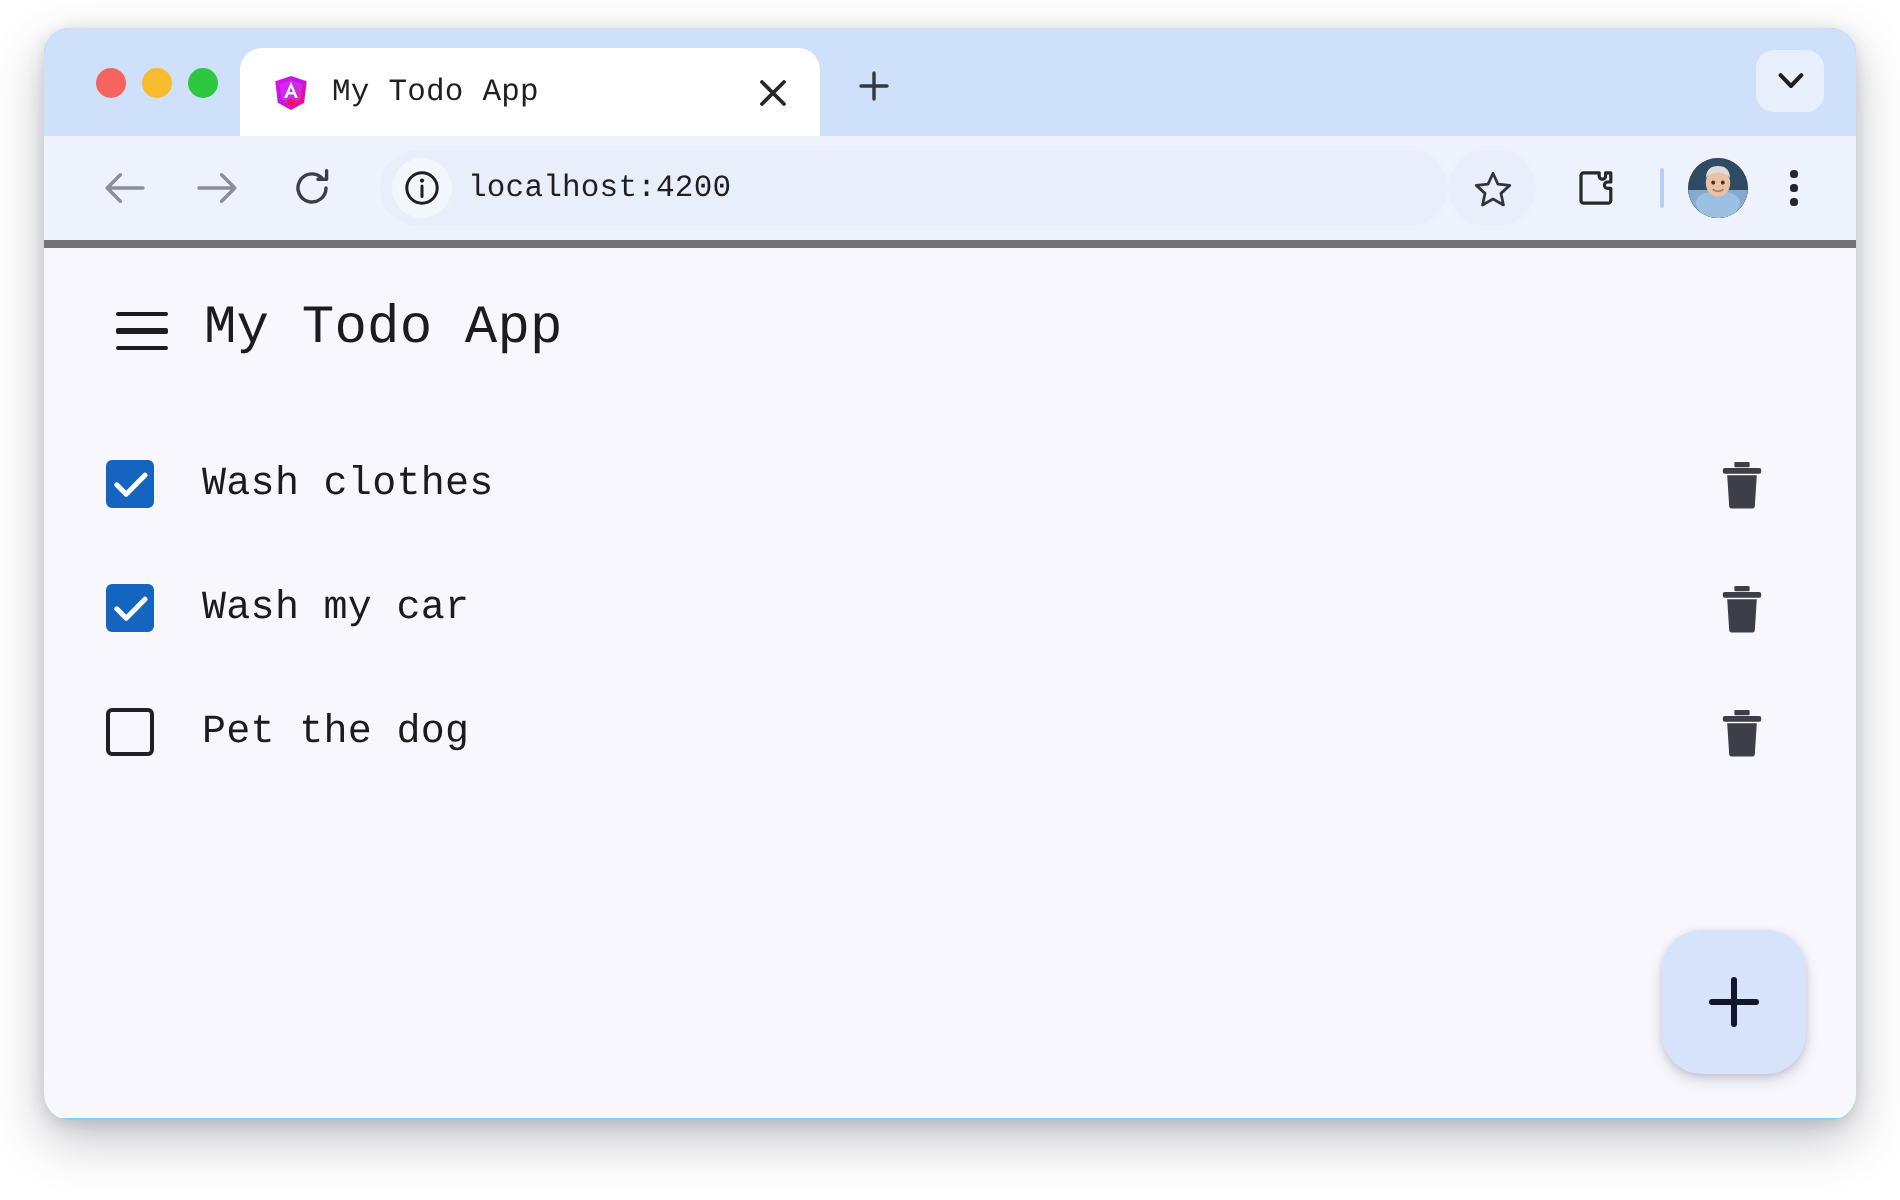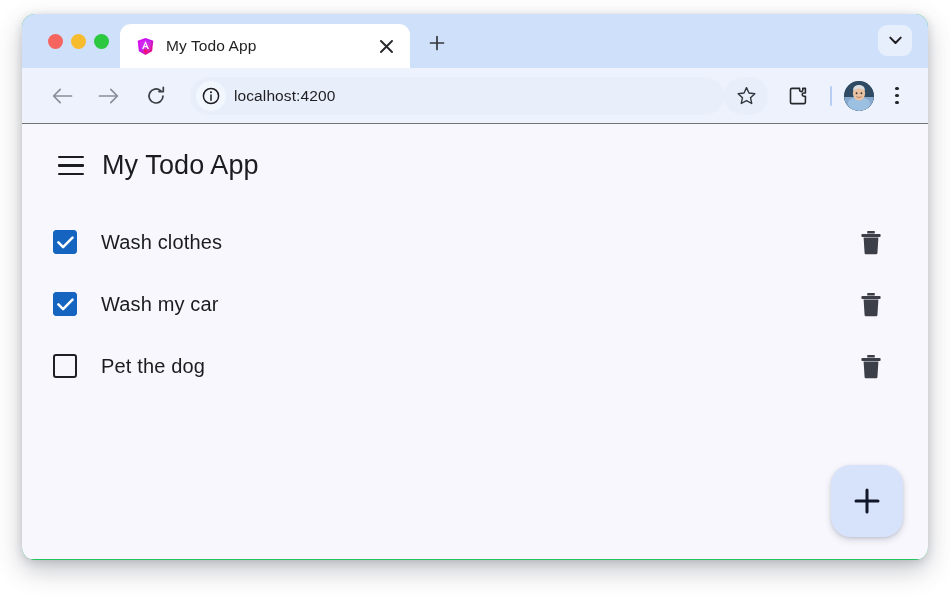--- a/index.html
+++ b/index.html
@@ -20,24 +20,25 @@
   }
 
   
   .browser-window {
     position: absolute;
     left: 22px;
     top: 14px;
     width: 906px;
     height: 546px;
     border-radius: 13px;
-    background: #22c55e;
+    background: #7dd3fc;
     box-shadow: 0 10px 26px rgba(60, 64, 80, 0.30),
                 0 2px 8px rgba(60, 64, 80, 0.18);
     overflow: hidden;
+    font-family: Liberation Mono, monospace;
   }
 
   
   .tab-strip {
     position: relative;
     height: 54px;
     background: #cfe0fb;
     display: flex;
     align-items: flex-end;
   }
@@ -117,21 +118,21 @@
   }
 
   
   .toolbar {
     height: 56px;
     background: #edf2fc;
     display: flex;
     align-items: center;
     padding: 0 14px 0 10px;
     gap: 0;
-    border-bottom: 1px solid #737373;
+    border-bottom: 4px solid #737373;
   }
   .nav-btn {
     width: 40px; height: 40px;
     display: flex;
     align-items: center;
     justify-content: center;
     border-radius: 50%;
     color: #8a8f97;
     flex: 0 0 40px;
   }

